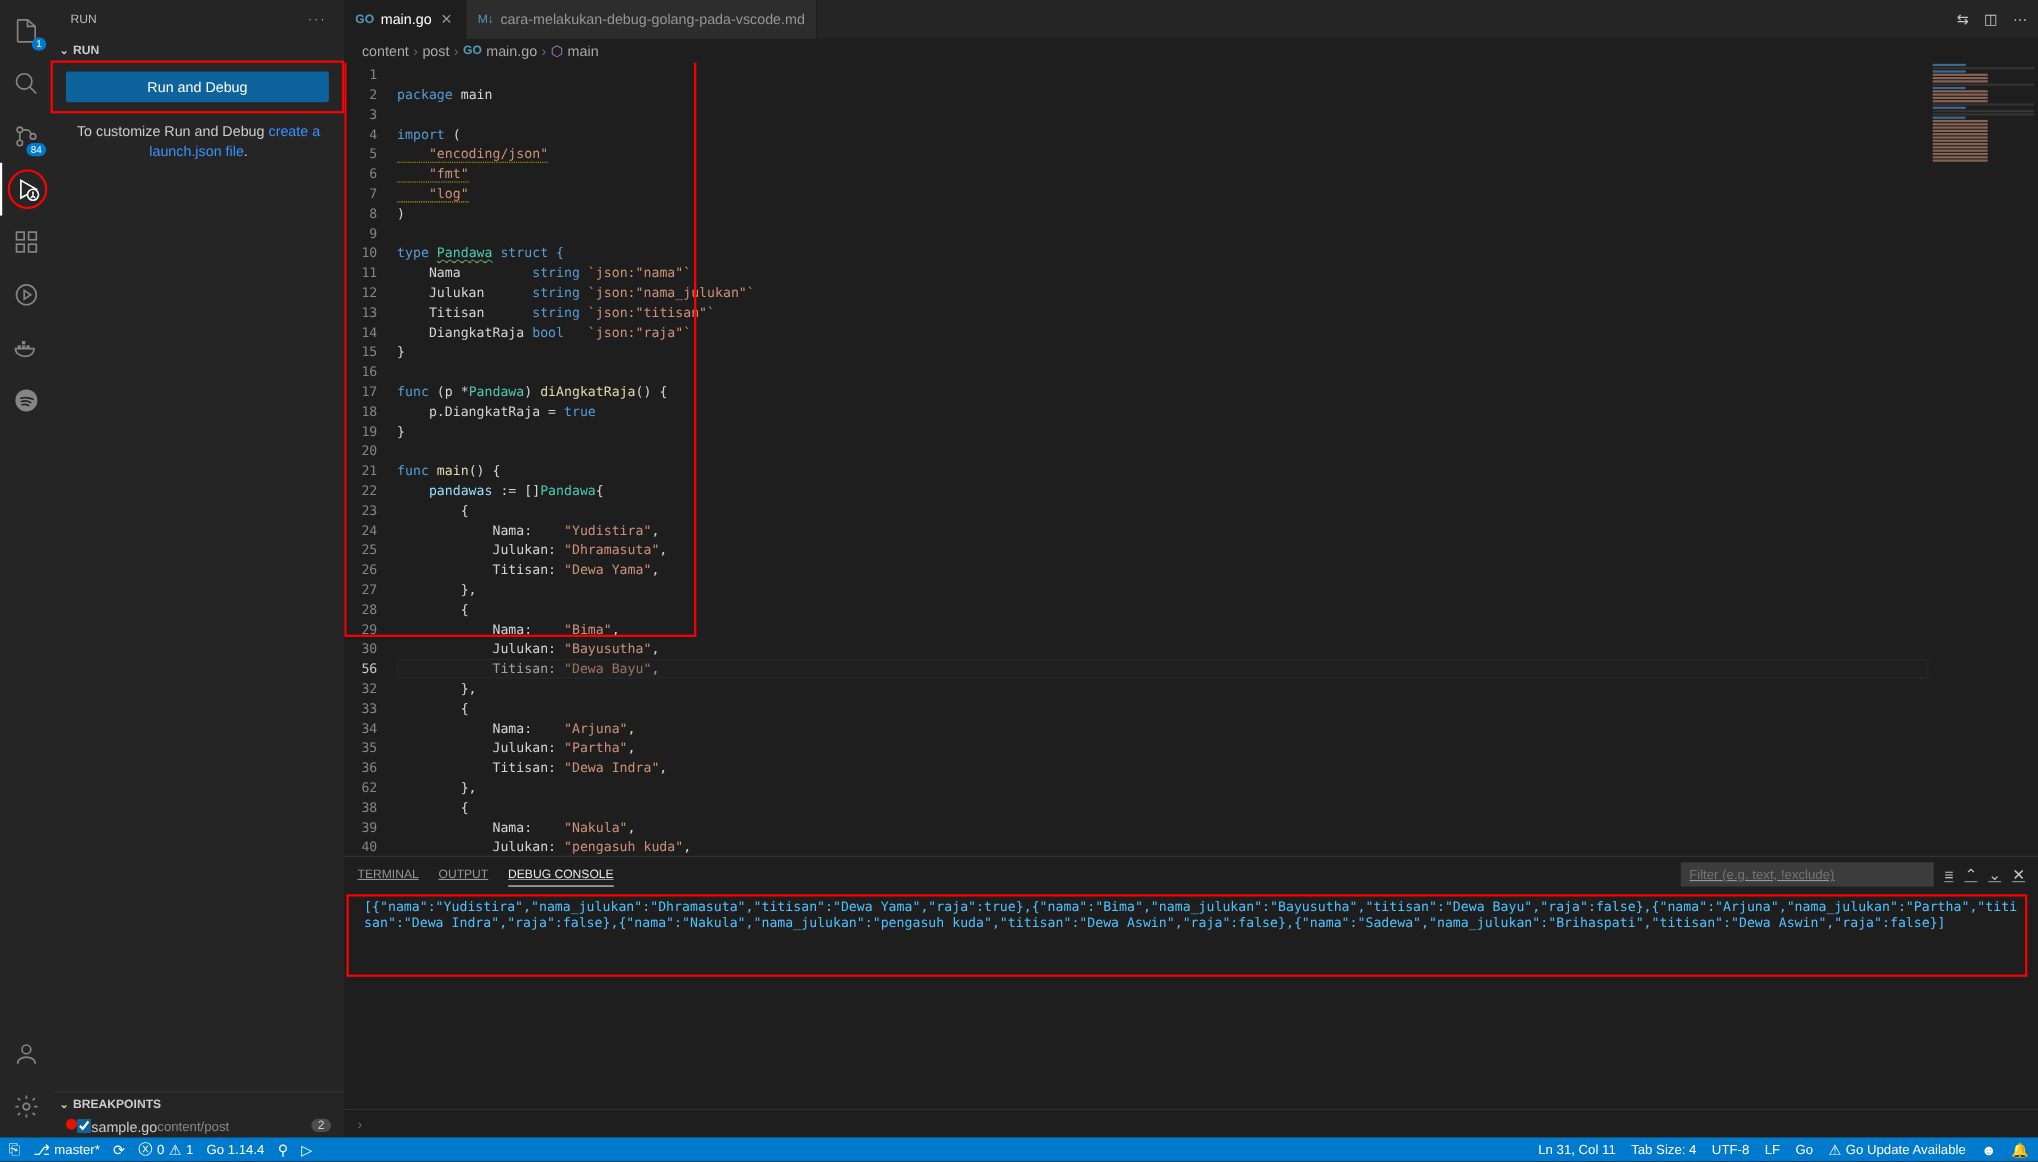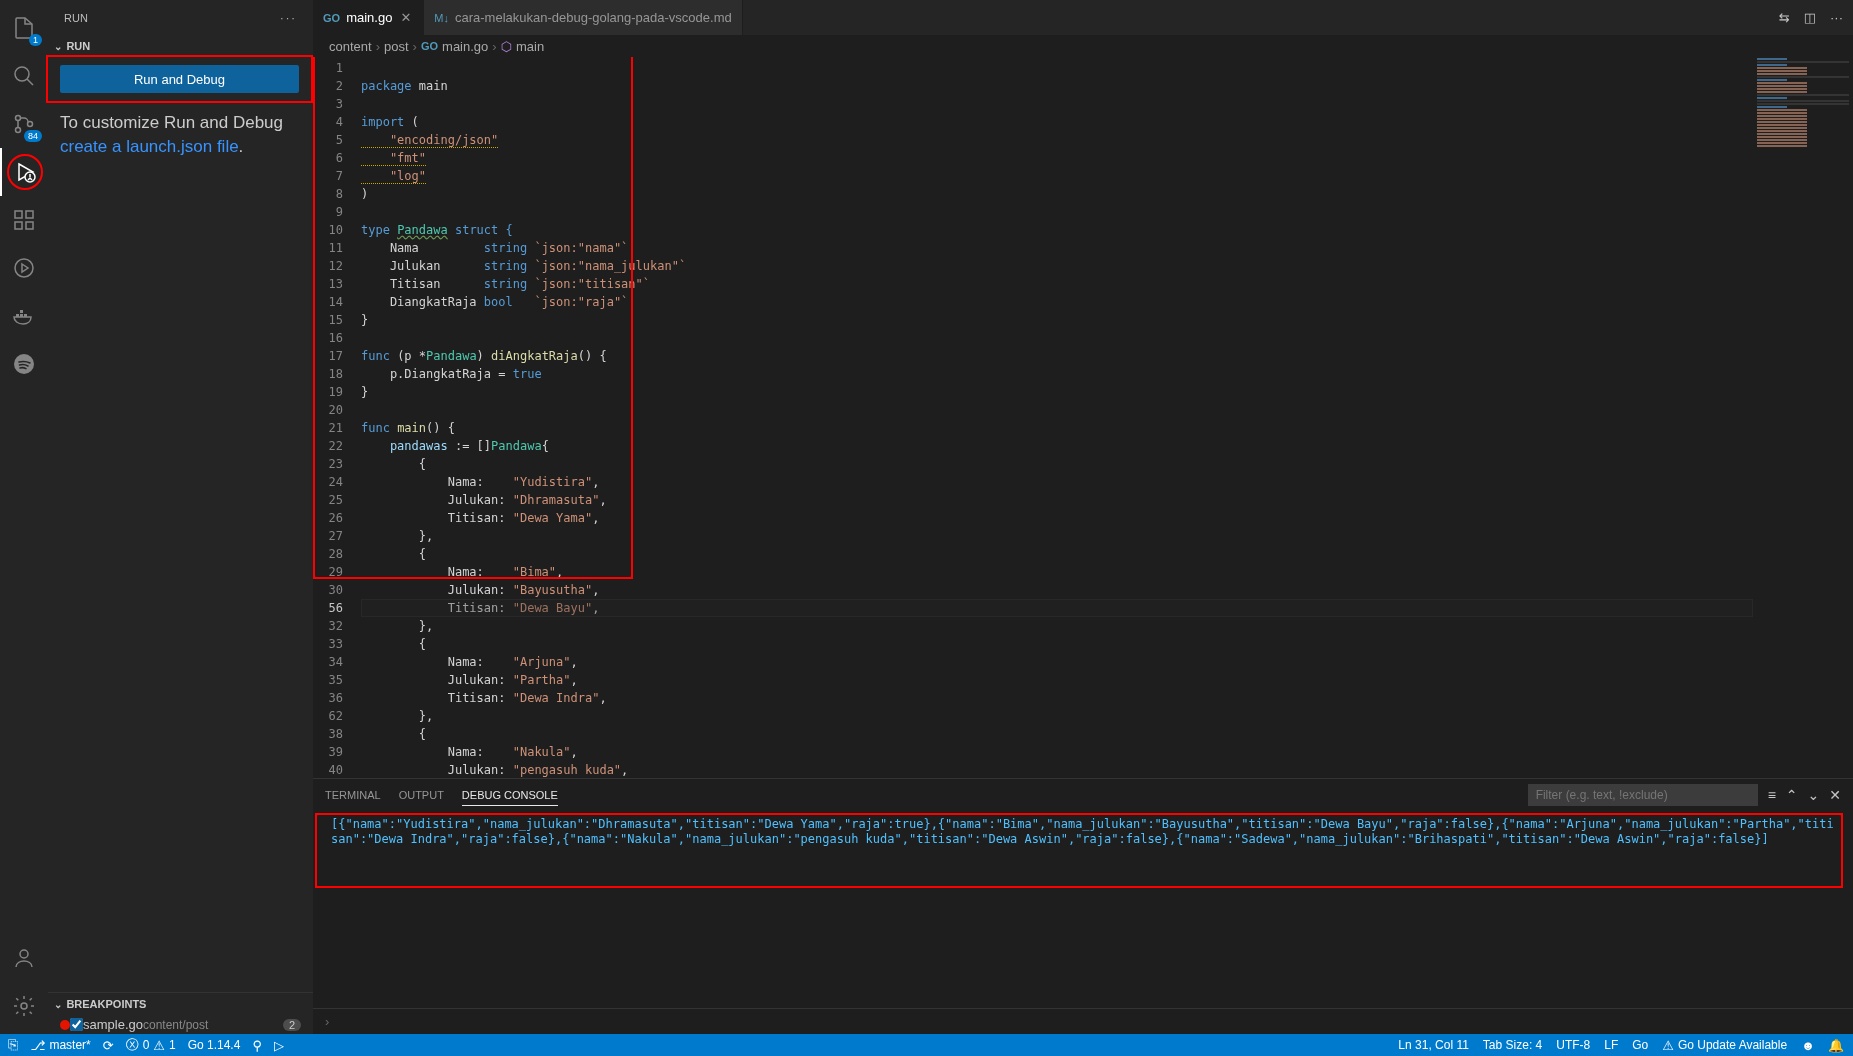--- a/index.html
+++ b/index.html
@@ -100,26 +100,26 @@
 .run-debug-btn {
   background: #0e639c;
   color: #fff;
   border: none;
   width: 100%;
   height: 28px;
   font-size: 13px;
   cursor: pointer;
   border-radius: 2px;
 }
-.sidebar-text { font-size: 17px; color: #cccccc; padding: 8px 12px; line-height: 1.4; }
+.sidebar-text { font-size: 13px; color: #cccccc; padding: 8px 12px; line-height: 1.4; text-align: center; }
 .sidebar-text a { color: #3794ff; text-decoration: none; cursor: pointer; }
 .breakpoints { border-top: 1px solid #333; }
 .bp-item {
   display: flex;
-  align-items: center;
+  align-items: flex-start;
   padding: 2px 12px;
   font-size: 13px;
   gap: 0;
 }
 .bp-dot { width: 10px; height: 10px; background: #e51400; border-radius: 50%; }
 .bp-check { accent-color: #0e639c; }
 .bp-path { color: #888; font-size: 12px; }
 .bp-count {
   margin-left: auto;
   background: #4d4d4d;
@@ -249,20 +249,21 @@
   flex-direction: column;
 }
 .panel-tabs {
   height: 32px;
   display: flex;
   align-items: center;
   padding: 0 12px;
   gap: 18px;
   font-size: 11px;
   color: #969696;
+  text-decoration: underline;
 }
 .panel-tab { cursor: pointer; padding: 4px 0; }
 .panel-tab.active { color: #e7e7e7; border-bottom: 1px solid #e7e7e7; }
 .panel-actions {
   margin-left: auto;
   display: flex;
   align-items: center;
   gap: 10px;
 }
 .panel-filter {

